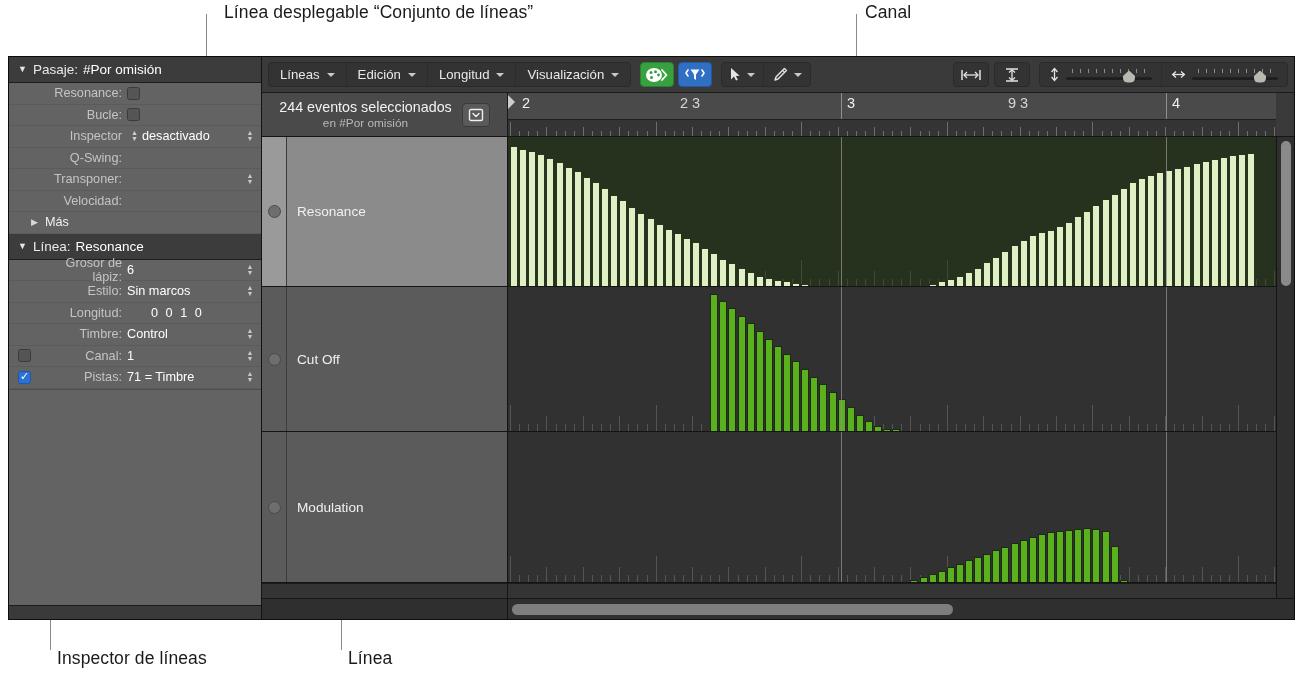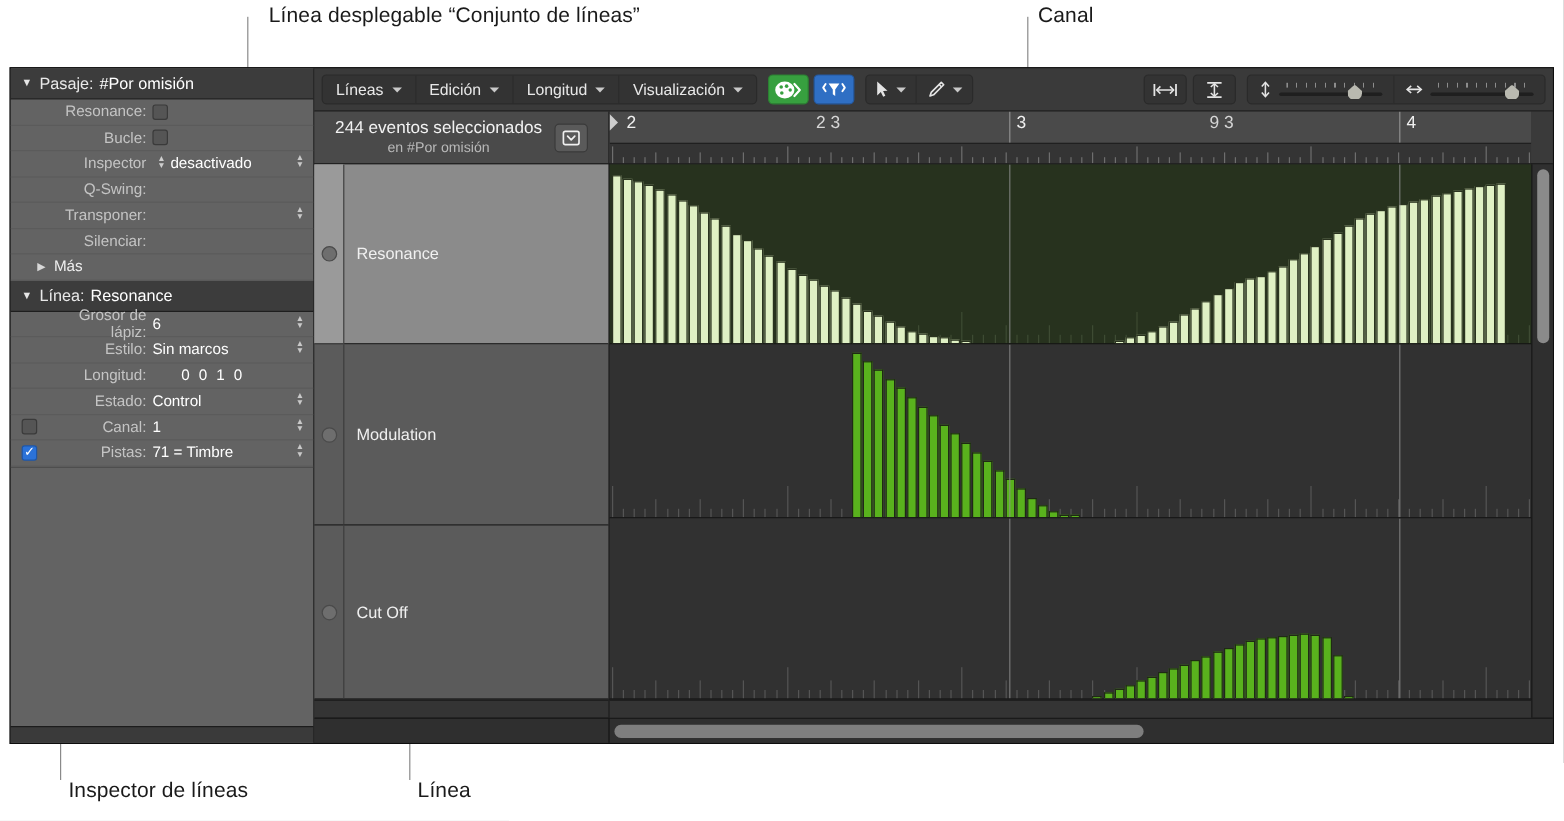--- a/index.html
+++ b/index.html
@@ -175,21 +175,21 @@
       </div>
       <div class="row">
         <span class="lbl">Transponer:</span>
         <span class="val"></span>
         <span class="stepper">
             <i>▲</i>
             <i>▼</i>
           </span>
       </div>
       <div class="row">
-        <span class="lbl">Silenciar:</span>
+        <span class="lbl">Velocidad:</span>
         <span class="val"></span>
       </div>
       <div class="row" style="padding-left:22px;">
         <span class="tri" style="font-size:9px;color:#d8d8d8;margin-right:7px;">▶</span>
         <span style="color:#efefef;">Más</span>
       </div>
     </div>
 
 
     <div class="insp-header">
@@ -217,21 +217,21 @@
             <i>▼</i>
           </span>
       </div>
       <div class="row">
         <span class="lead-chk"></span>
         <span class="lbl narrow">Longitud:</span>
         <span class="val num" style="padding-left:24px;">0 0 1   0</span>
       </div>
       <div class="row">
         <span class="lead-chk"></span>
-        <span class="lbl narrow">Estado:</span>
+        <span class="lbl narrow">Timbre:</span>
         <span class="val">Control</span>
         <span class="stepper">
             <i>▲</i>
             <i>▼</i>
           </span>
       </div>
       <div class="row">
         <span class="lead-chk">
             <span class="chk"></span>
           </span>
@@ -489,31 +489,31 @@
     </div>
 
     <div class="lanes">
       <div class="lane-headers">
         <div class="lane-head sel" style="height:150px;">
           <div class="knobcol">
               <span class="lane-knob"></span>
             </div>
           <div class="lname">Resonance</div>
         </div>
+        <div class="lane-head" style="height:145px;">
+          <div class="knobcol">
+              <span class="lane-knob"></span>
+            </div>
+          <div class="lname">Cut Off</div>
+        </div>
         <div class="lane-head" style="flex:1;">
           <div class="knobcol">
               <span class="lane-knob"></span>
             </div>
           <div class="lname">Modulation</div>
-        </div>
-        <div class="lane-head" style="height:145px;">
-          <div class="knobcol">
-              <span class="lane-knob"></span>
-            </div>
-          <div class="lname">Cut Off</div>
         </div>
         <div class="lane-bottom-strip"></div>
       </div>
 
       <div class="lane-grids">
         <div class="lane-grid green-bg" id="grid-0" style="height:150px;">
             <div class="gtick" style="left: 2px; height: 26px;"></div>
             <div class="gtick" style="left: 11px; height: 7px;"></div>
             <div class="gtick" style="left: 20px; height: 7px;"></div>
             <div class="gtick" style="left: 29px; height: 7px;"></div>

